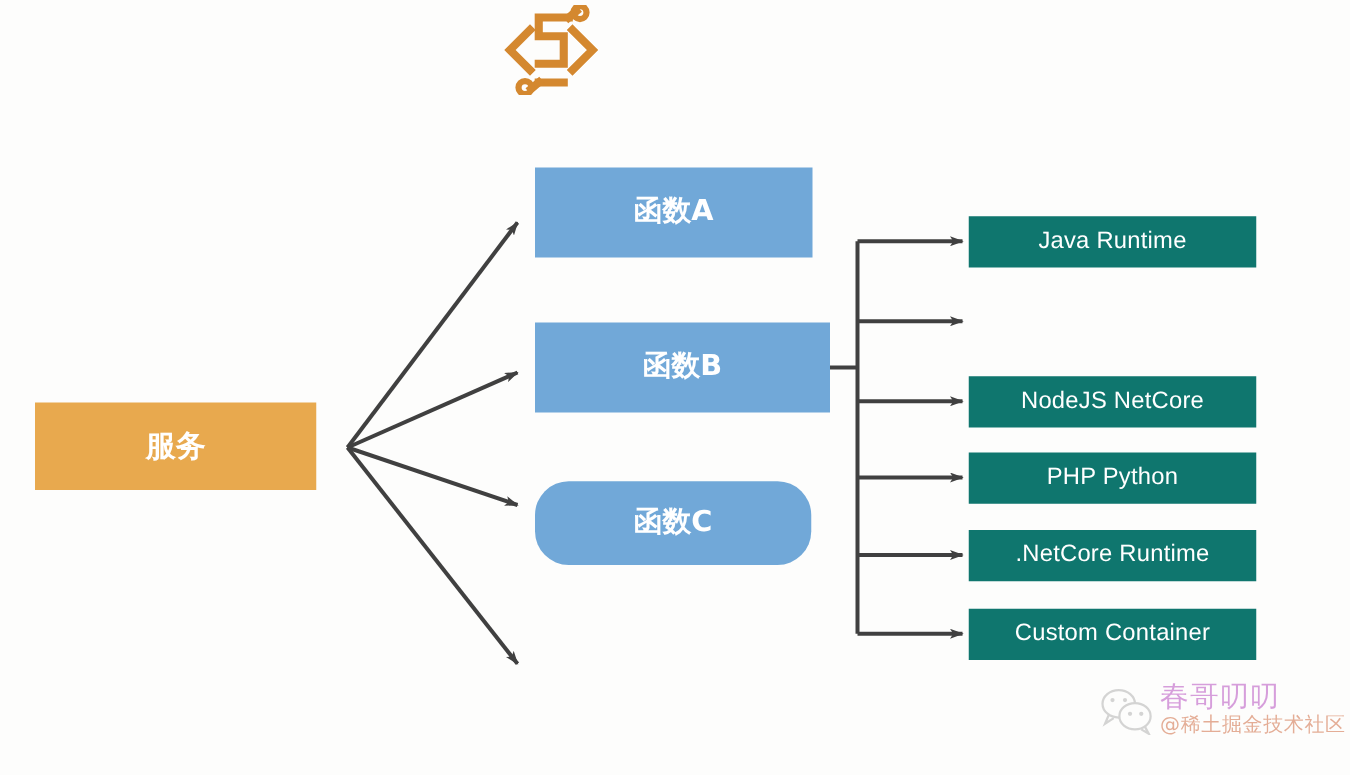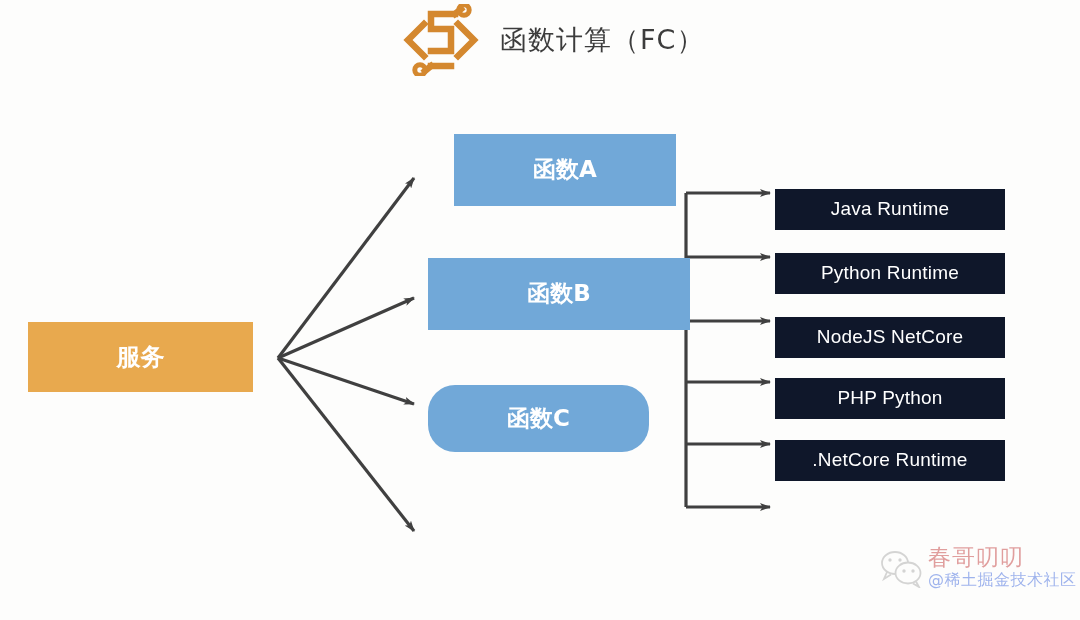--- a/index.html
+++ b/index.html
@@ -65,25 +65,24 @@
     font-weight: bold;
     font-family: "DejaVu Sans", "Liberation Sans", sans-serif;
   }
   .node.fn {
     background: #71a8d8;
     font-size: 23px;
     font-weight: bold;
     font-family: "DejaVu Sans", "Liberation Sans", sans-serif;
   }
   .node.runtime {
-    background: #0f172a;
+    background: #0f766e;
     font-size: 19px;
     font-weight: normal;
     letter-spacing: 0.2px;
-    margin-top: 16px;
   }
   
   .watermark {
     position: absolute;
     left: 878px;
     top: 540px;
     width: 200px;
     height: 74px;
     opacity: 0.42;
     display: flex;
@@ -97,28 +96,28 @@
     margin-top: 8px;
   }
   .wm-text {
     display: flex;
     flex-direction: column;
     justify-content: center;
     padding-top: 2px;
   }
   .wm-line1 {
     font-size: 23px;
-    color: #b91c1c;
+    color: #a21caf;
     letter-spacing: 1px;
     white-space: nowrap;
     font-family: "DejaVu Sans", "Liberation Sans", sans-serif;
   }
   .wm-line2 {
     font-size: 16px;
-    color: #1d4ed8;
+    color: #c2410c;
     letter-spacing: 0.5px;
     white-space: nowrap;
     margin-top: -3px;
     font-family: "DejaVu Sans", "Liberation Sans", sans-serif;
   }
 </style>
 </head>
 <body>
 
 <div id="canvas">
@@ -157,51 +156,50 @@
         <path d="M26,20 L10,36 L26,52"></path>
         <path d="M60,20 L76,36 L60,52"></path>
         <path d="M57,10 L33,10 L33,25 L53,25 L53,47 L33,47"></path>
         <path d="M33,62 L53,62"></path>
         <path d="M57,10 L63,5"></path>
         <path d="M33,62 L27,67"></path>
       </g>
       <circle cx="66" cy="6" r="5.2" fill="none" stroke="#d4882f" stroke-width="5"></circle>
       <circle cx="22" cy="66" r="5.2" fill="none" stroke="#d4882f" stroke-width="5"></circle>
     </svg>
-    <div class="title-text">函数计算（FC）</div>
   </div>
 
   <div class="node service" style="left:28px; top:322px; width:225px; height:70px;">
     <span>服务</span>
   </div>
 
-  <div class="node fn" style="left:428px; top:134px; width:222px; height:72px;margin-left:26px;">
+  <div class="node fn" style="left:428px; top:134px; width:222px; height:72px;">
     <span>函数A</span>
   </div>
-  <div class="node fn" style="left:428px; top:258px; width:262px; height:72px;">
+  <div class="node fn" style="left:428px; top:258px; width:236px; height:72px;">
     <span>函数B</span>
   </div>
   <div class="node fn" style="left:428px; top:385px; width:221px; height:67px;border-radius:27px;">
     <span>函数C</span>
   </div>
 
   <div class="node runtime" style="left:775px; top:173px; width:230px; height:41px;">
     <span>Java Runtime</span>
   </div>
-  <div class="node runtime" style="left:775px; top:237px; width:230px; height:41px;">
-    <span>Python Runtime</span>
-  </div>
   <div class="node runtime" style="left:775px; top:301px; width:230px; height:41px;">
     <span>NodeJS NetCore</span>
   </div>
   <div class="node runtime" style="left:775px; top:362px; width:230px; height:41px;">
     <span>PHP Python</span>
   </div>
   <div class="node runtime" style="left:775px; top:424px; width:230px; height:41px;text-align:right;">
     <span>.NetCore Runtime</span>
+  </div>
+  <div class="node runtime" style="left:775px; top:487px; width:230px; height:41px;">
+    <span>Custom Container</span>
   </div>
 
   <div class="watermark">
     <svg class="wm-icon" viewBox="0 0 46 40">
       <g fill="none" stroke="#9d9d9d" stroke-width="1.8">
         <ellipse cx="17" cy="15" rx="13" ry="11"></ellipse>
         <path d="M9,24 L6,31 L13,26.5"></path>
         <ellipse cx="30" cy="25" rx="12.5" ry="10.5" fill="#fdfdfc"></ellipse>
         <path d="M38,33.5 L41,39 L35,35.5"></path>
       </g>

